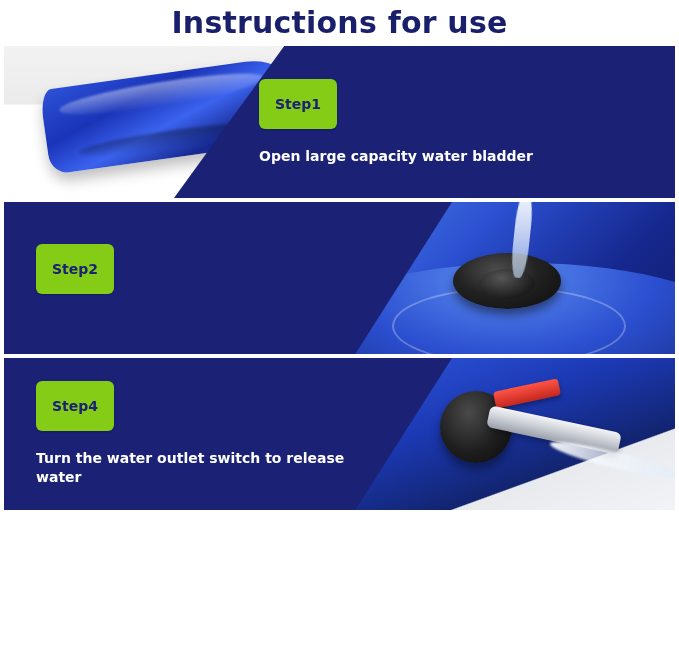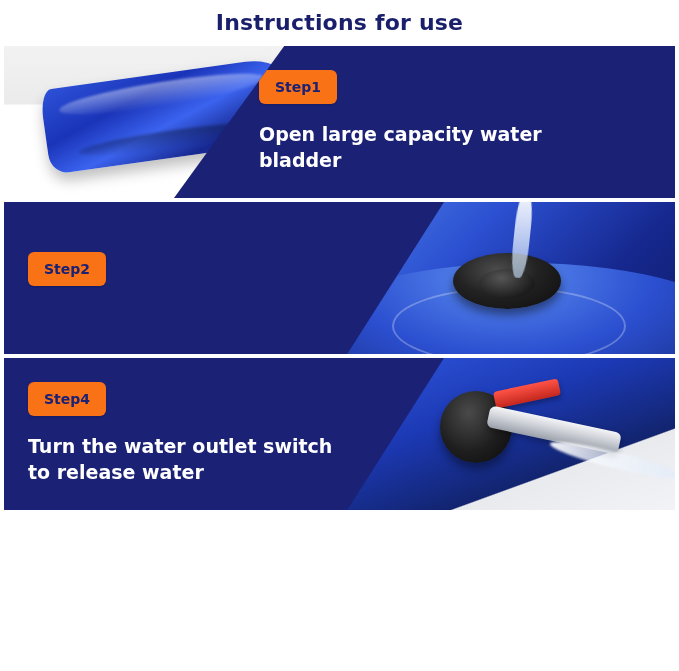--- a/index.html
+++ b/index.html
@@ -17,21 +17,21 @@
     position: relative;
     width: 679px;
     height: 671px;
     background: #ffffff;
     box-sizing: border-box;
   }
   .title {
     text-align: center;
     font-family: "DejaVu Sans", sans-serif;
     font-weight: bold;
-    font-size: 22px;
+    font-size: 30px;
     color: #1a1f6b;
     letter-spacing: 0.2px;
     padding-top: 2px;
     height: 44px;
     line-height: 42px;
     margin: 0;
   }
   .rows {
     position: relative;
     width: 671px;
@@ -66,51 +66,51 @@
     width: 62%;
     background: #1b2175;
     color: #ffffff;
   }
   .panel.right {
     right: 0;
     clip-path: polygon(22% 0, 100% 0, 100% 100%, 0% 100%);
     padding-left: 85px;
   }
   .panel.left {
-    left: 0;
+    left: 8px;
     clip-path: polygon(0 0, 100% 0, 78% 100%, 0 100%);
     padding-left: 24px;
   }
   .panel-inner {
     position: absolute;
     left: 0; right: 0; top: 0; bottom: 0;
     display: flex;
     flex-direction: column;
     justify-content: center;
   }
   .panel.right .panel-inner { padding-left: 85px; padding-right: 18px; }
   .panel.left  .panel-inner { padding-left: 24px;  padding-right: 90px; }
 
   .step-badge {
     display: inline-block;
-    background: #f97316;
+    background: #84cc16;
     color: #1b2175;
     font-family: "DejaVu Sans", sans-serif;
     font-weight: bold;
     font-size: 14px;
     border-radius: 6px;
-    padding: 9px 16px;
+    padding: 17px 16px;
     align-self: flex-start;
     margin-bottom: 18px;
     box-shadow: 0 1px 2px rgba(0,0,0,0.18);
   }
   .step-text {
     font-family: "DejaVu Sans", sans-serif;
     font-weight: bold;
-    font-size: 19px;
+    font-size: 14px;
     color: #ffffff;
     line-height: 1.35;
     max-width: 320px;
   }
 
   
   .img-bladder {
     width: 100%; height: 100%;
     background:
       linear-gradient(180deg, #f2f2f2 0%, #ebebeb 38%, #ffffff 39%, #ffffff 100%);

